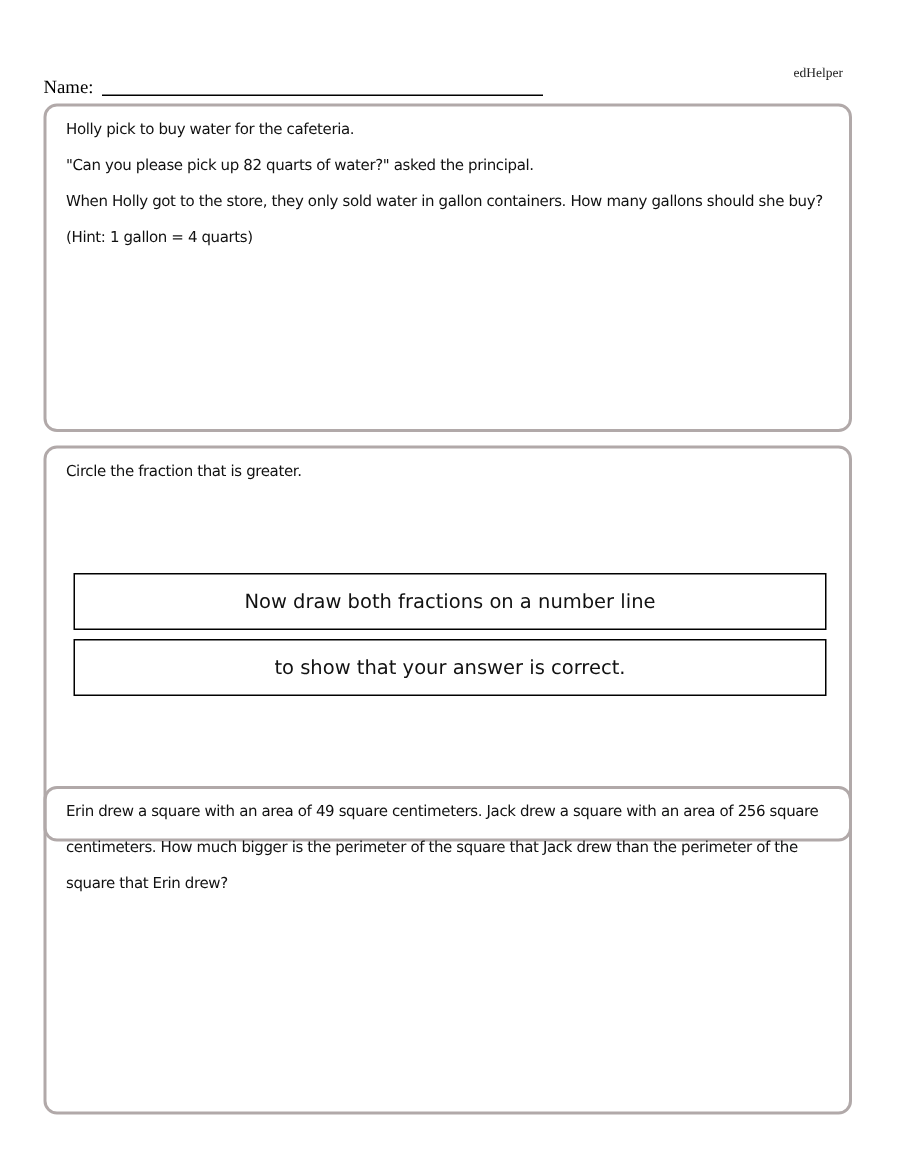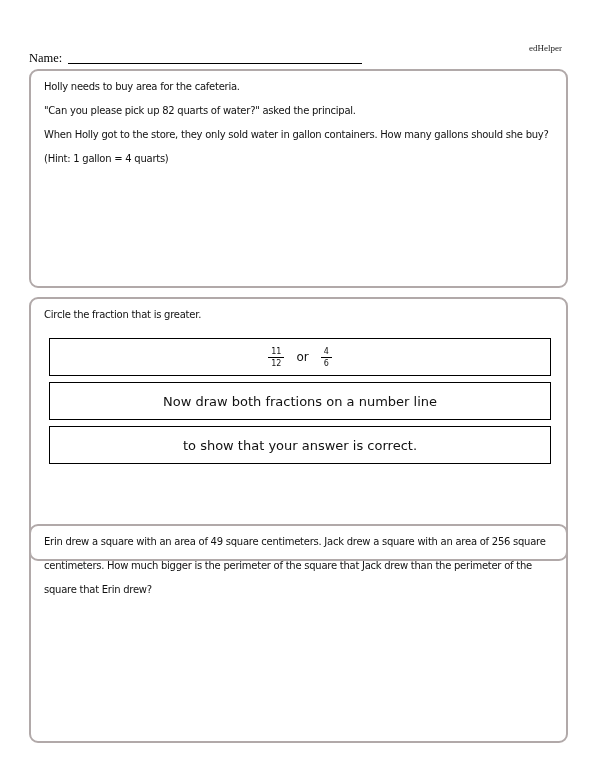--- a/index.html
+++ b/index.html
@@ -112,40 +112,29 @@
 
 <div class="brand">edHelper</div>
 
 <div class="name-row">
   <span class="name-label">Name:</span>
   <span class="name-line"></span>
 </div>
 
 <div class="panel panel-1">
   <div class="panel-text">
-    <p>Holly needs to buy area for the cafeteria.</p>
+    <p>Holly pick to buy water for the cafeteria.</p>
     <p>"Can you please pick up 82 quarts of water?" asked the principal.</p>
     <p>When Holly got to the store, they only sold water in gallon containers.  How many gallons should she buy?  (Hint: 1 gallon = 4 quarts)</p>
   </div>
 </div>
 
 <div class="panel panel-2">
   <div class="panel-text">
     <p>Circle the fraction that is greater.</p>
-  </div>
-  <div class="inner-box ib-1">
-    <span class="fraction">
-      <span class="num">11</span>
-      <span class="den">12</span>
-    </span>
-    <span class="or-word">or</span>
-    <span class="fraction">
-      <span class="num">4</span>
-      <span class="den">6</span>
-    </span>
   </div>
   <div class="inner-box ib-3">
     <span>to show that your answer is correct.</span>
   </div>
   <div class="inner-box ib-2">
     <span>Now draw both fractions on a number line</span>
   </div>
 </div>
 
 <div class="panel panel-3">

